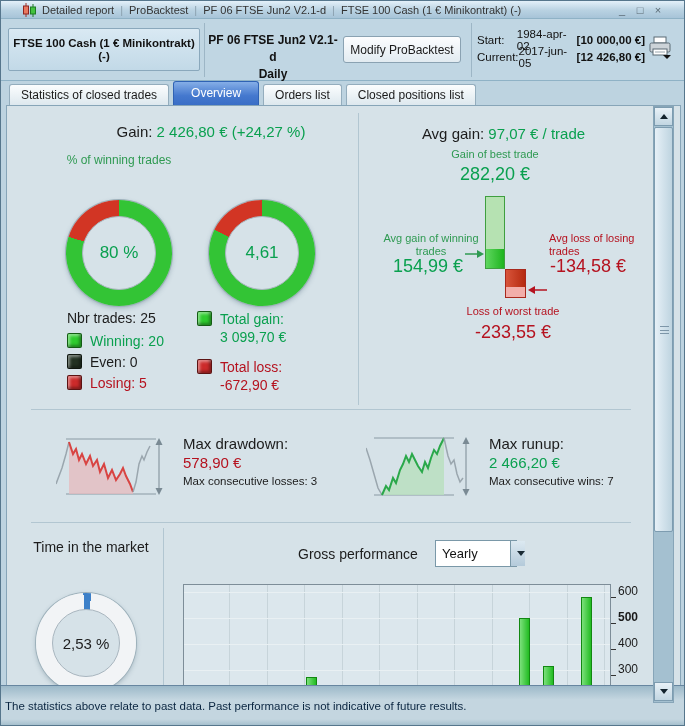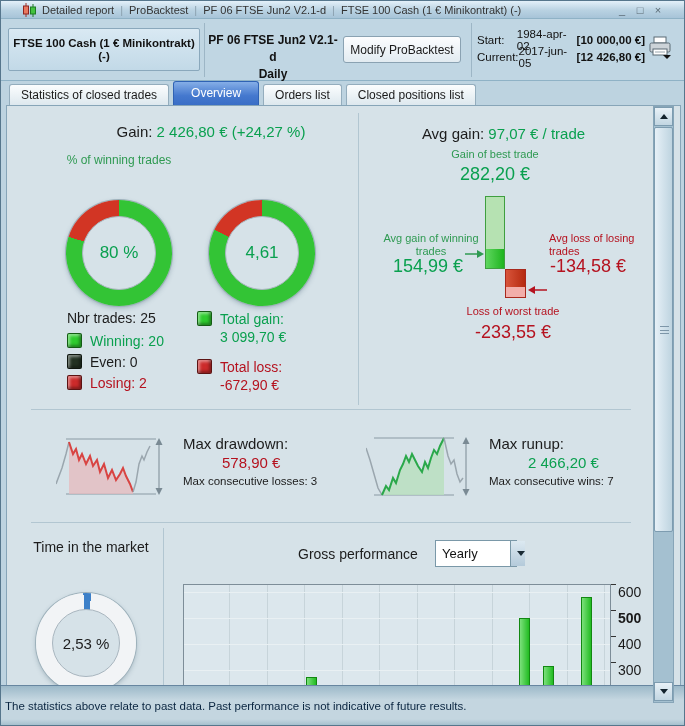--- a/index.html
+++ b/index.html
@@ -67,41 +67,41 @@
   .small-label{font-size:11px;line-height:13px;}
   .big-val{font-size:18px;line-height:21px;}
   
   .te-bar{position:absolute;width:20px;}
   #te-green{background:#b6e2b2;border:1px solid #3f9f3f;}
   #te-green .seg{position:absolute;left:0;bottom:0;width:100%;background:linear-gradient(90deg,#5fd65f,#1eb41e);}
   #te-red{width:21px;background:#f2aeaa;border:1px solid #a8281c;}
   #te-red .seg{position:absolute;left:0;top:0;width:100%;background:linear-gradient(90deg,#d8543a,#b52a10);}
   
   .row-label{font-size:15px;line-height:19px;}
-  .row-value{font-size:15px;line-height:19px;margin-left:39px;}
+  .row-value{font-size:15px;line-height:19px;}
   .row-small{font-size:11.5px;line-height:18px;}
   
   .tim-title{font-size:14px;line-height:17px;font-weight:normal;}
   .gross-label{font-size:14px;}
   .dropdown{position:absolute;left:434px;top:539px;width:82px;height:27px;background:#fff;
             border:1px solid #7a98a8;display:flex;align-items:center;cursor:pointer;gap:32px;}
   .dropdown>span{flex:1;font-size:13px;color:#111;padding-left:6px;}
   .dd-btn{width:18px;height:100%;background:linear-gradient(#dce9f1,#b4cada);border-left:1px solid #7a98a8;
           display:flex;align-items:center;justify-content:center;}
   .dd-arrow{width:0;height:0;border-left:4px solid transparent;border-right:4px solid transparent;
             border-top:5px solid #1a2a34;}
   
   #gross-plot{position:absolute;left:182px;top:583px;width:428px;height:120px;background:#dce7ed;
               border:1px solid #7d8d98;border-bottom:none;overflow:hidden;}
   .vgrid{position:absolute;top:0;bottom:0;width:1px;background:#c7d4da;}
   .hgrid{position:absolute;left:0;right:0;height:1px;background:#e9f0f3;}
   .gbar{position:absolute;bottom:0;width:11px;background:linear-gradient(90deg,#7ce07c,#22bc22);
         border:1px solid #128812;}
   #gross-axis{position:absolute;left:610px;top:583px;width:36px;height:120px;overflow:hidden;}
-  .ytick{position:absolute;left:0;font-size:14px;color:#1a1a1a;display:flex;align-items:flex-start;height:14px;}
+  .ytick{position:absolute;left:0;font-size:12px;color:#1a1a1a;display:flex;align-items:flex-end;height:14px;}
   .ytick i{display:inline-block;width:5px;height:1px;background:#333;margin-right:2px;}
   .ytick.bold{font-weight:bold;}
   
   .scrollbar{position:absolute;left:652px;top:105px;width:21px;height:597px;background:#a4c0d0;
              border:1px solid #87a5b8;z-index:5;}
   .sb-btn{position:absolute;left:0;width:19px;height:19px;background:linear-gradient(#e8f1f7,#c2d6e2);
           border:1px solid #7d9cb0;display:flex;align-items:center;justify-content:center;cursor:pointer;}
   .sb-up{top:0;}
   .sb-down{bottom:1px;}
   .tri-up{width:0;height:0;border-left:4px solid transparent;border-right:4px solid transparent;
@@ -205,21 +205,21 @@
     <div class="leg-row">
       <span class="swatch" style="background-color: rgb(46, 204, 46);"></span>
       <span class="green">Winning: 20</span>
     </div>
     <div class="leg-row">
       <span class="swatch" style="background-color: rgb(34, 49, 34);"></span>
       <span class="dark">Even: 0</span>
     </div>
     <div class="leg-row">
       <span class="swatch" style="background-color: rgb(204, 42, 42);"></span>
-      <span class="red">Losing: 2</span>
+      <span class="red">Losing: 5</span>
     </div>
   </div>
 
   <div class="abs" style="left:196px;top:310px;font-size:14px;">
     <div style="display:flex;">
       <span class="swatch" style="background-color: rgb(46, 204, 46);"></span>
       <span class="green">Total gain:</span>
     </div>
     <div class="green" style="margin:2px 0 0 23px;">3 099,70 €</div>
     <div style="display:flex;margin-top:14px;">

